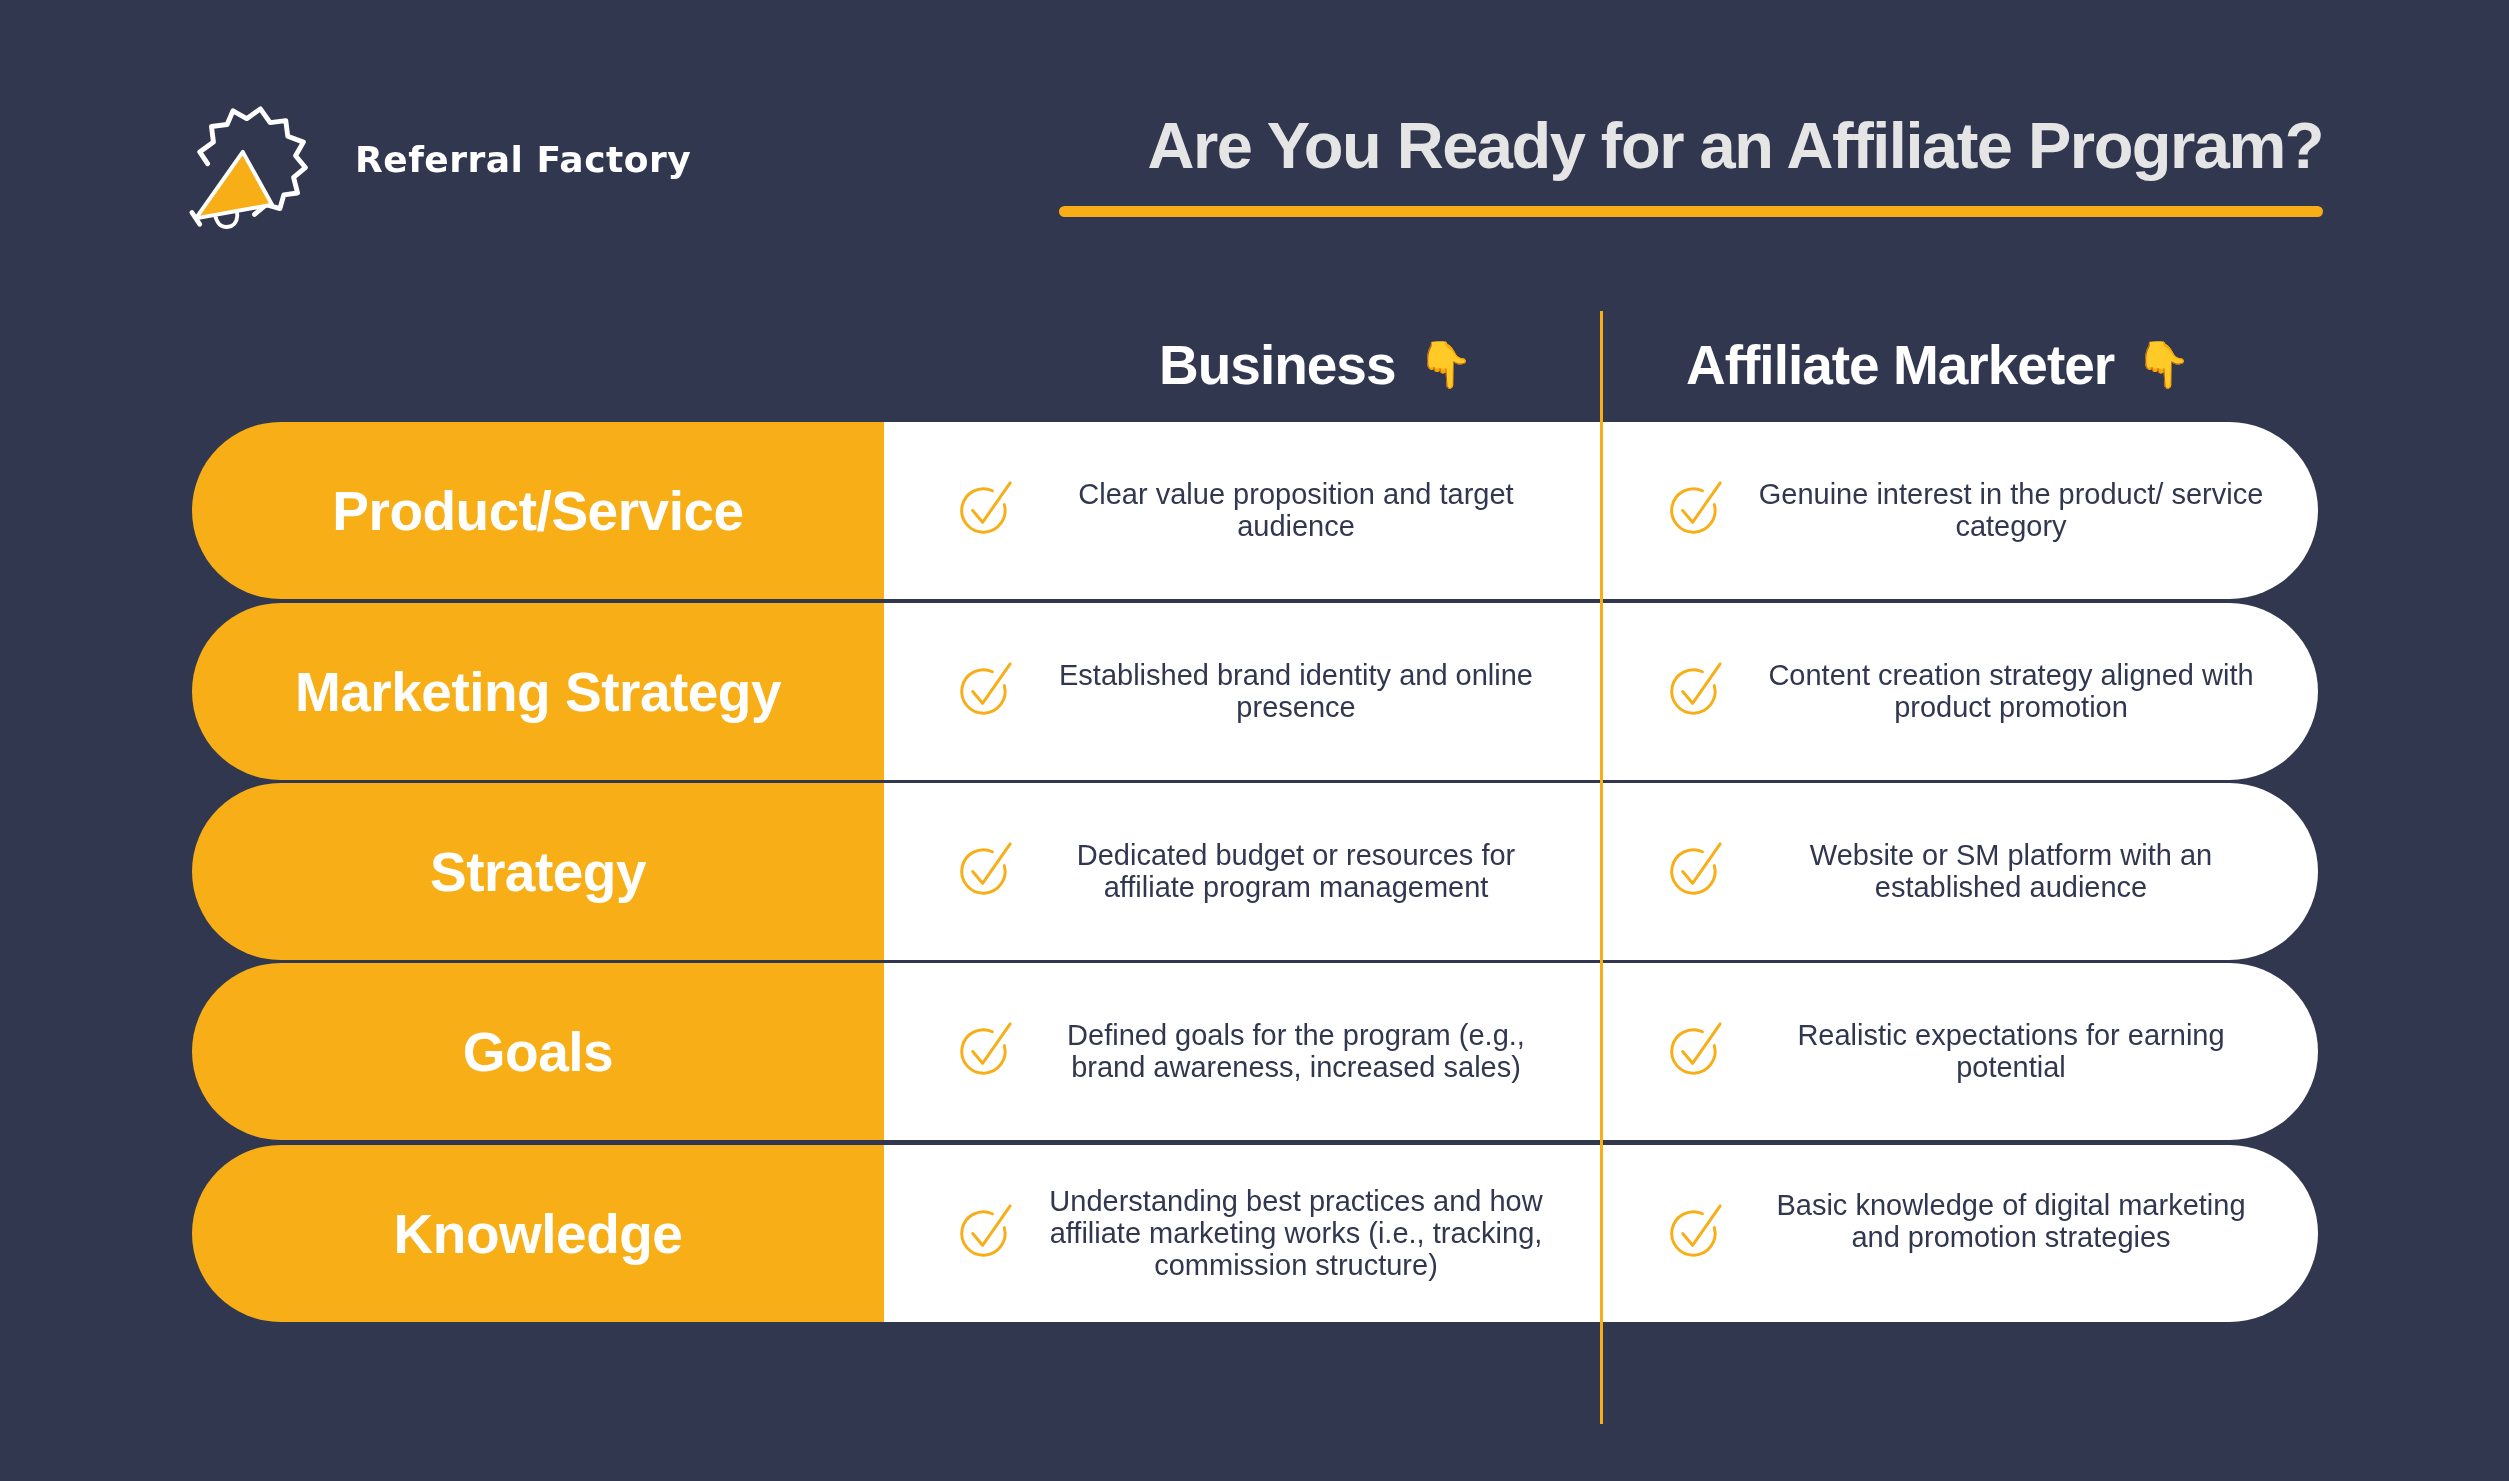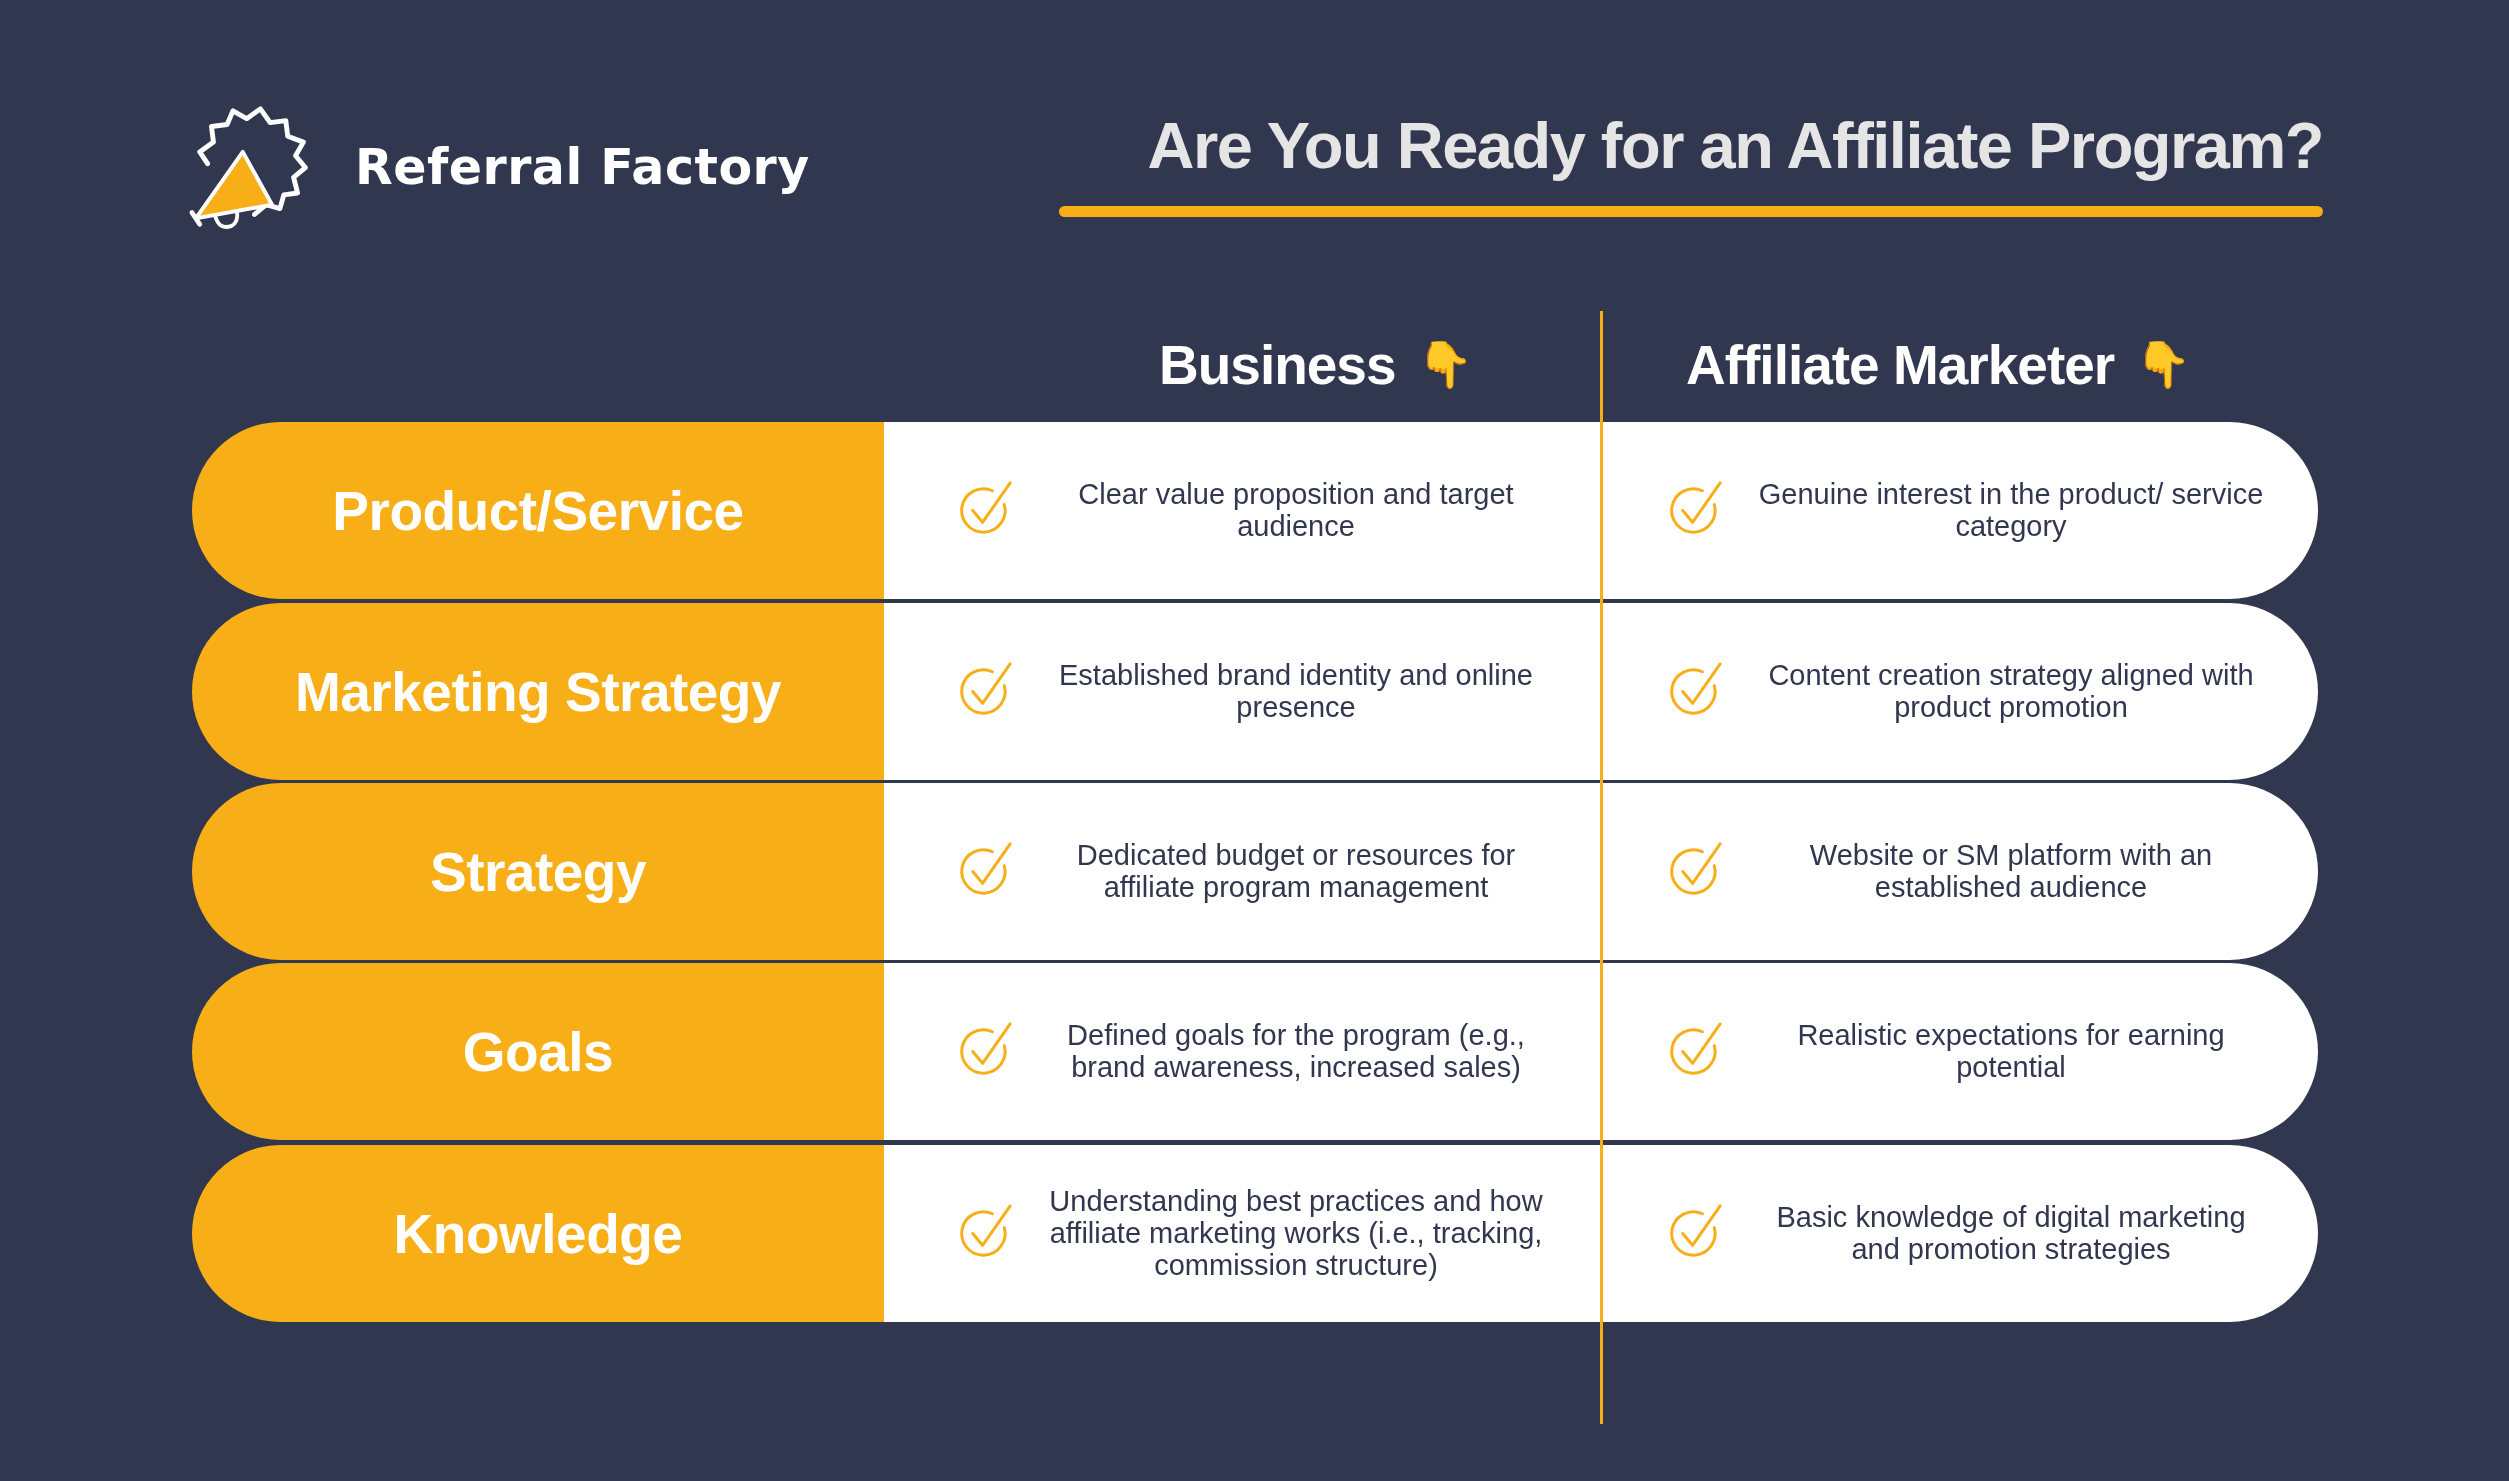--- a/index.html
+++ b/index.html
@@ -1,18 +1,18 @@
 <!DOCTYPE html>
 <html><head>
 <meta charset="utf-8">
 <style>
   html,body{margin:0;padding:0;}
   body{width:2509px;height:1481px;background:#31374f;position:relative;overflow:hidden;font-family:"Liberation Sans",sans-serif;}
   .logo{position:absolute;left:186px;top:103px;width:137px;height:132px;}
-  .brand{position:absolute;left:355px;top:139px;color:#fff;font-size:49px;font-weight:bold;letter-spacing:0.5px;font-family:"DejaVu Sans",sans-serif;}
+  .brand{position:absolute;left:355px;top:139px;color:#fff;font-size:36px;font-weight:bold;letter-spacing:0.5px;font-family:"DejaVu Sans",sans-serif;}
   .title{position:absolute;left:1059px;top:108px;width:1264px;text-align:right;color:#e5e5e5;font-size:65px;font-weight:bold;letter-spacing:-1.5px;font-family:"Liberation Sans",sans-serif;}
   .underline{position:absolute;left:1059px;top:206px;width:1264px;height:10.8px;border-radius:5.9px;}
   .col-head{position:absolute;top:333px;color:#fff;font-size:55px;font-weight:bold;letter-spacing:-1px;white-space:nowrap;}
   .col-head .hand{font-size:45px;margin-left:21.6px;vertical-align:3.9px;}
   .divider{position:absolute;left:1600px;top:311px;width:2.9px;height:1113px;}
   .row{position:absolute;left:192px;width:2126px;height:177px;}
   .label-cell{position:absolute;left:0;top:0;width:692px;height:177px;border-radius:89px 0 0 89px;display:flex;align-items:center;justify-content:center;color:#fff;font-size:55px;font-weight:bold;letter-spacing:-0.5px;}
   .white-cell{position:absolute;left:692px;top:0;width:1434px;height:177px;background:#fff;border-radius:0 89px 89px 0;}
   .cell{position:absolute;top:0;height:177px;display:flex;align-items:center;}
   .cell .check{position:absolute;width:69px;height:69px;}
@@ -126,19 +126,19 @@
         <path d="M52 30 A22 22 0 1 1 40 16" fill="none" stroke="#f7ae17" stroke-width="3" stroke-linecap="round"></path>
         <polyline points="20,36 30,48 58,8" fill="none" stroke="#f7ae17" stroke-width="3" stroke-linecap="round" stroke-linejoin="round"></polyline>
       </svg>
       <div class="txt" style="top: 40px;">Understanding best practices and how affiliate marketing works (i.e., tracking, commission structure)</div>
     </div>
     <div class="cell aff">
       <svg class="check" viewBox="0 0 70 70">
         <path d="M52 30 A22 22 0 1 1 40 16" fill="none" stroke="#f7ae17" stroke-width="3" stroke-linecap="round"></path>
         <polyline points="20,36 30,48 58,8" fill="none" stroke="#f7ae17" stroke-width="3" stroke-linecap="round" stroke-linejoin="round"></polyline>
       </svg>
-      <div class="txt" style="top: 56px;">Basic knowledge of digital marketing and promotion strategies</div>
+      <div class="txt" style="top: 44px;">Basic knowledge of digital marketing and promotion strategies</div>
     </div>
   </div>
   </div>
 
 <div class="divider" style="background:#f7ae17;"></div>
 
 
 </body></html>

